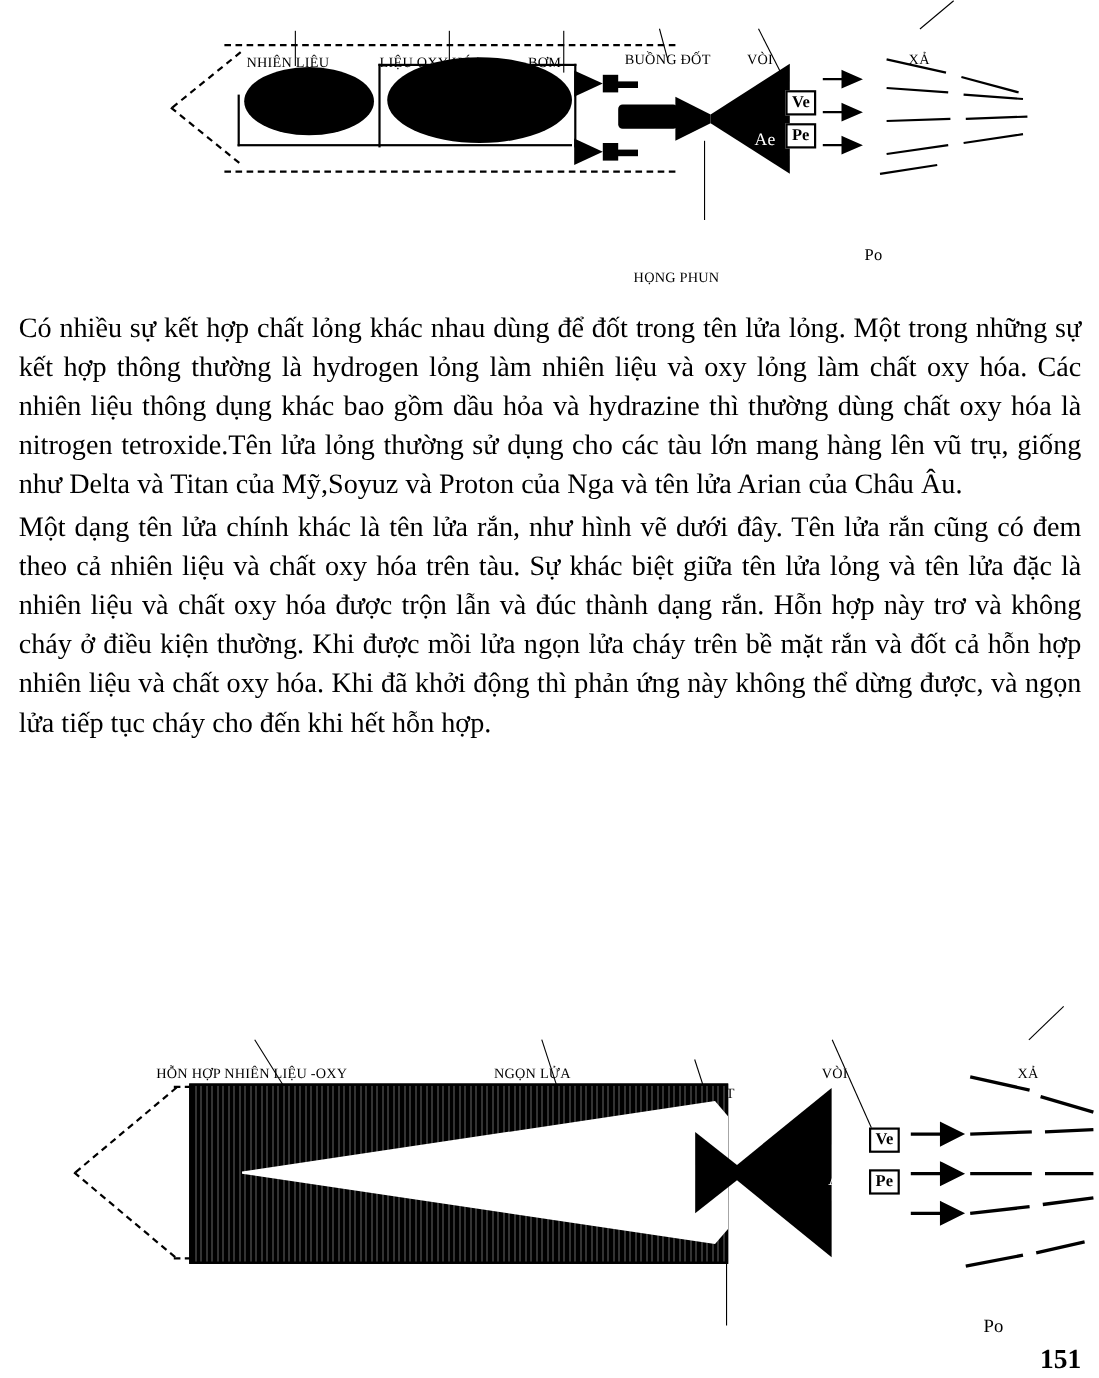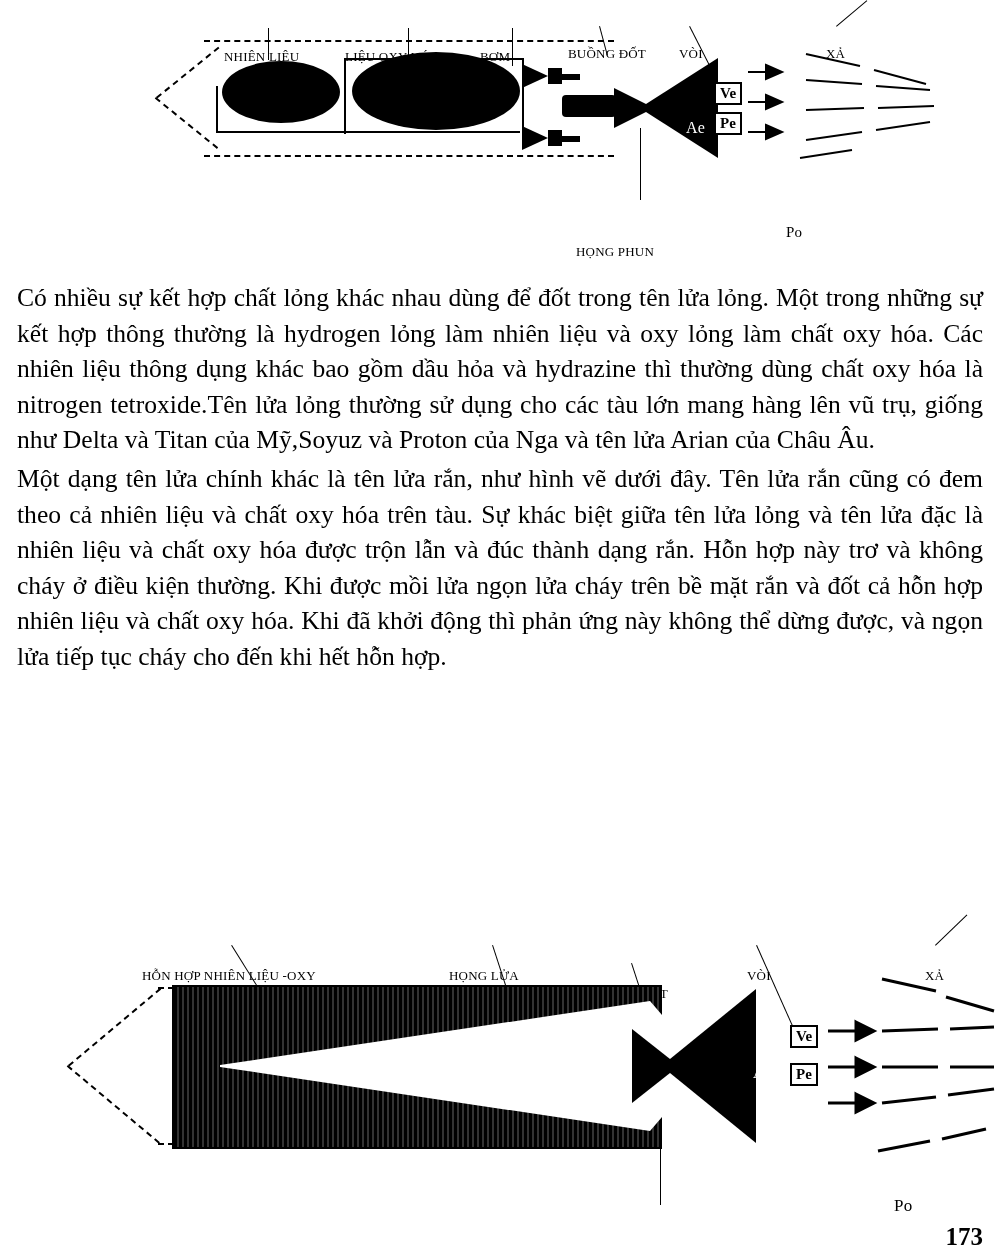--- a/index.html
+++ b/index.html
@@ -210,21 +210,21 @@
 
 
   <div class="body-text">
     <p>Có nhiều sự kết hợp chất lỏng khác nhau dùng để đốt trong tên lửa lỏng. Một trong những sự kết hợp thông thường là hydrogen lỏng làm nhiên liệu và oxy lỏng làm chất oxy hóa. Các nhiên liệu thông dụng khác bao gồm dầu hỏa và hydrazine thì thường dùng chất oxy hóa là nitrogen tetroxide.Tên lửa lỏng thường sử dụng cho các tàu lớn mang hàng lên vũ trụ, giống như Delta và Titan của Mỹ,Soyuz và Proton của Nga và tên lửa Arian của Châu Âu.</p>
     <p>Một dạng tên lửa chính khác là tên lửa rắn, như hình vẽ dưới đây. Tên lửa rắn cũng có đem theo cả nhiên liệu và chất oxy hóa trên tàu. Sự khác biệt giữa tên lửa lỏng và tên lửa đặc là nhiên liệu và chất oxy hóa được trộn lẫn và đúc thành dạng rắn. Hỗn hợp này trơ và không cháy ở điều kiện thường. Khi được mồi lửa ngọn lửa cháy trên bề mặt rắn và đốt cả hỗn hợp nhiên liệu và chất oxy hóa. Khi đã khởi động thì phản ứng này không thể dừng được, và ngọn lửa tiếp tục cháy cho đến khi hết hỗn hợp.</p>
   </div>
 
   <div class="figure" style="top:905px;height:330px;">
 
     <div class="fig-label" style="left:142px;top:22px;font-size:13px;text-align:center;">HỖN HỢP NHIÊN LIỆU -OXY</div>
-    <div class="fig-label" style="left:449px;top:22px;font-size:13px;">HỌNG LỬA</div>
+    <div class="fig-label" style="left:449px;top:22px;font-size:13px;">NGỌN LỬA</div>
     <div class="fig-label" style="left:590px;top:40px;font-size:13px;">BUỒNG ĐỐT</div>
     <div class="fig-label" style="left:747px;top:22px;font-size:13px;">VÒI</div>
     <div class="fig-label" style="left:925px;top:22px;font-size:13px;">XẢ</div>
     <div class="fig-label" style="left:610px;top:305px;font-size:13px;">HỌNG PHUN</div>
 
     <div class="leader" style="left:232px;top:40px;width:86px;transform:rotate(58deg);"></div>
     <div class="leader" style="left:493px;top:40px;width:80px;transform:rotate(72deg);"></div>
     <div class="leader" style="left:632px;top:58px;width:56px;transform:rotate(72deg);"></div>
     <div class="leader" style="left:757px;top:40px;width:108px;transform:rotate(66deg);"></div>
     <div class="leader" style="left:935px;top:40px;width:44px;transform:rotate(-44deg);"></div>
@@ -270,15 +270,15 @@
         <line x1="124" y1="92" x2="168" y2="92"></line>
         <line x1="56" y1="128" x2="110" y2="122"></line>
         <line x1="122" y1="120" x2="168" y2="114"></line>
         <line x1="52" y1="176" x2="104" y2="166"></line>
         <line x1="116" y1="164" x2="160" y2="154"></line>
       </g>
     </svg>
     <div class="fig-label" style="left:894px;top:250px;font-size:17px;">Po</div>
   </div>
 
-  <div class="page-number">173</div>
+  <div class="page-number">151</div>
 
 </div>
 
 </body></html>

